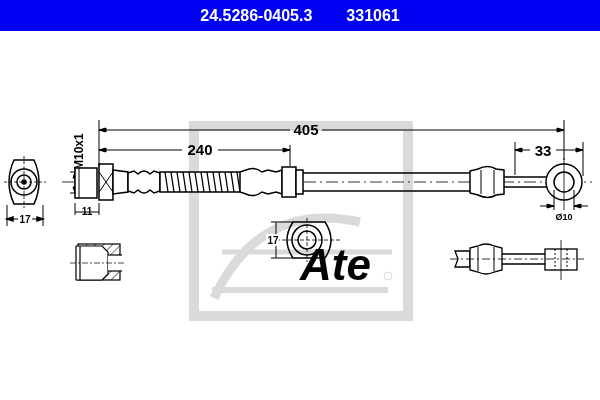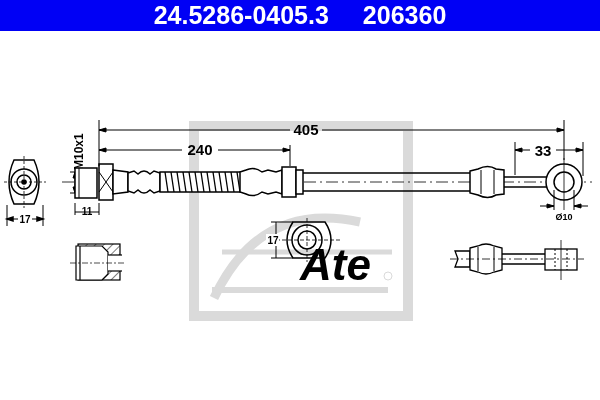--- a/index.html
+++ b/index.html
@@ -1,30 +1,30 @@
 <!DOCTYPE html>
 <html><head>
 <meta charset="utf-8">
 <style>
   html, body { margin: 0; padding: 0; background: #ffffff; }
   body { width: 600px; height: 400px; position: relative; overflow: hidden;
          font-family: "Liberation Sans", sans-serif; }
   .header { position: absolute; left: 0; top: 0; width: 600px; height: 31px;
             background: #0000f5; color: #ffffff; display: flex;
             justify-content: center; align-items: center; gap: 34px;
-            font-weight: bold; font-size: 25px; letter-spacing: 0px; }
+            font-weight: bold; font-size: 16px; letter-spacing: 0px; }
   .drawing { position: absolute; left: 0; top: 31px; width: 600px; height: 369px; }
   svg text { font-family: "Liberation Sans", sans-serif; font-weight: bold; fill: #000; }
 </style>
 </head>
 <body>
 
 <div class="header">
   <span>24.5286-0405.3</span>
-  <span>206360</span>
+  <span>331061</span>
 </div>
 
 <div class="drawing">
 <svg width="600" height="369" viewBox="0 31 600 369" xmlns="http://www.w3.org/2000/svg">
   <defs>
     <pattern id="hatch" width="6" height="6" patternUnits="userSpaceOnUse" patternTransform="rotate(45)">
       <line x1="0" y1="0" x2="0" y2="6" stroke="#000" stroke-width="1"></line>
     </pattern>
   </defs>
 

